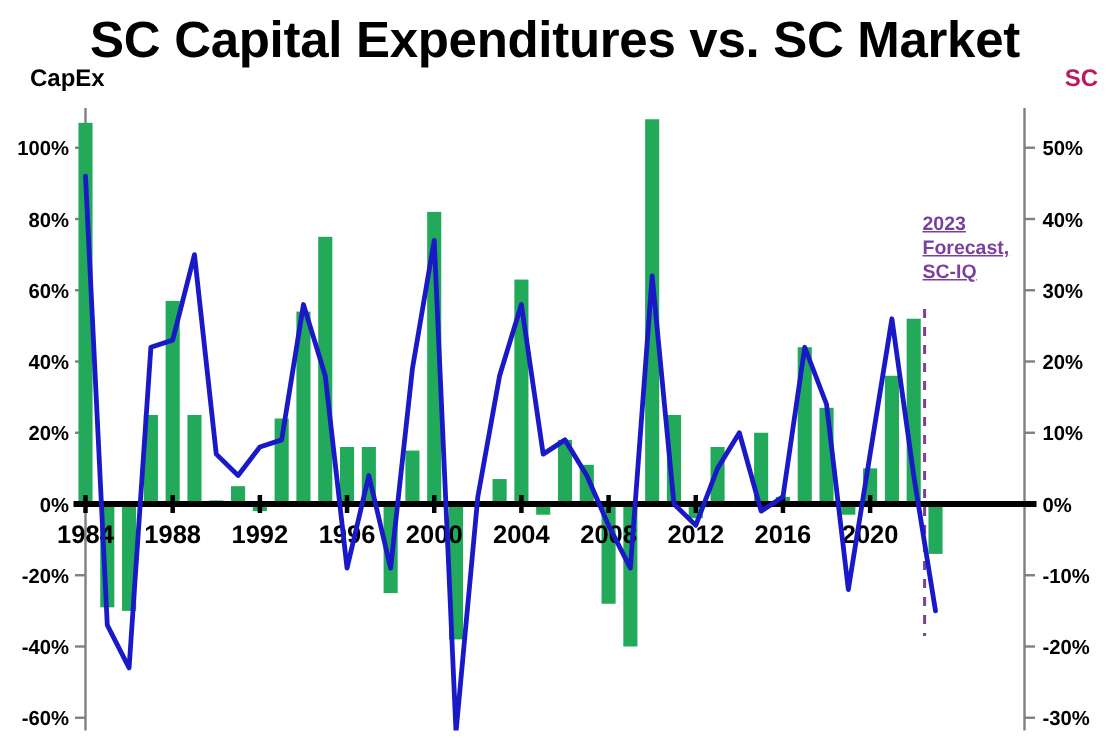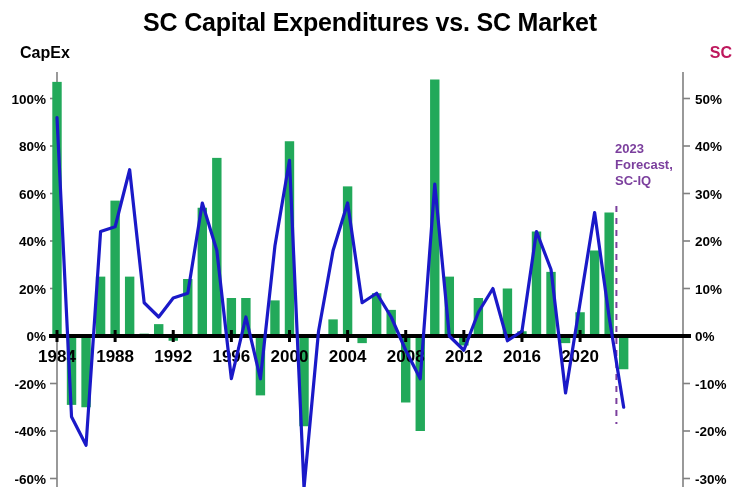--- a/index.html
+++ b/index.html
@@ -1,20 +1,20 @@
 <!DOCTYPE html>
 <html><head>
 <meta charset="utf-8">
 <style>
   html,body{margin:0;padding:0;background:#ffffff;}
   body{width:740px;height:492px;overflow:hidden;font-family:"Liberation Sans",sans-serif;}
   #root{position:relative;width:740px;height:492px;}
   .title{
     position:absolute;left:0;top:8px;width:740px;text-align:center;
-    font-size:25px;font-weight:bold;color:#000;letter-spacing:-0.2px;
+    font-size:34px;font-weight:bold;color:#000;letter-spacing:-0.2px;
   }
   .subtitle{
     position:absolute;left:0;top:40px;width:740px;text-align:center;
     font-size:16px;font-weight:bold;color:#000;
   }
   .axis-title-left{position:absolute;left:20px;top:44px;font-size:16px;font-weight:bold;color:#000;}
   .axis-title-right{position:absolute;right:8px;top:44px;font-size:16px;font-weight:bold;color:#be185d;}
   .legend{position:absolute;left:90px;top:76px;}
   .legend-row{display:flex;align-items:center;height:26px;}
   .legend-swatch{width:30px;height:15px;margin-right:10px;}
@@ -31,21 +31,21 @@
 </head>
 <body>
 
 <div id="root">
 
   <div class="title">SC Capital Expenditures  vs. SC Market</div>
   <div class="axis-title-left">CapEx</div>
   <div class="axis-title-right">SC</div>
 
 
-  <div class="annot" id="annot" style="color: rgb(123, 63, 157);">2023
+  <div class="annot" id="annot" style="color: rgb(123, 63, 157); text-decoration: underline;">2023
 Forecast,
 SC-IQ</div>
 
   <svg id="plot" width="740" height="492">
       <defs>
         <clipPath id="plotclip">
           <rect x="30" y="70" width="660" height="417"></rect>
         </clipPath>
       </defs>
       <g>

